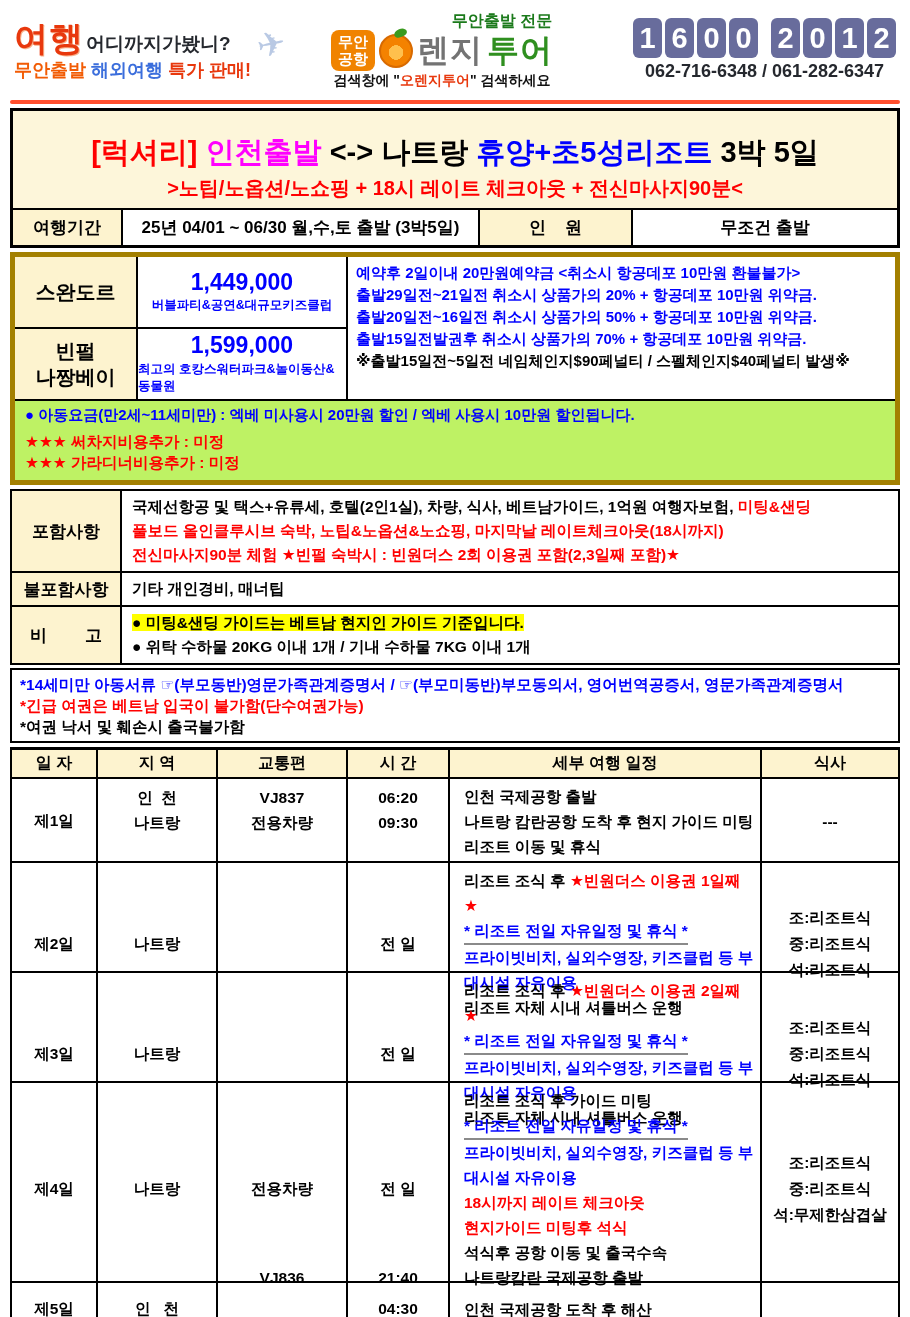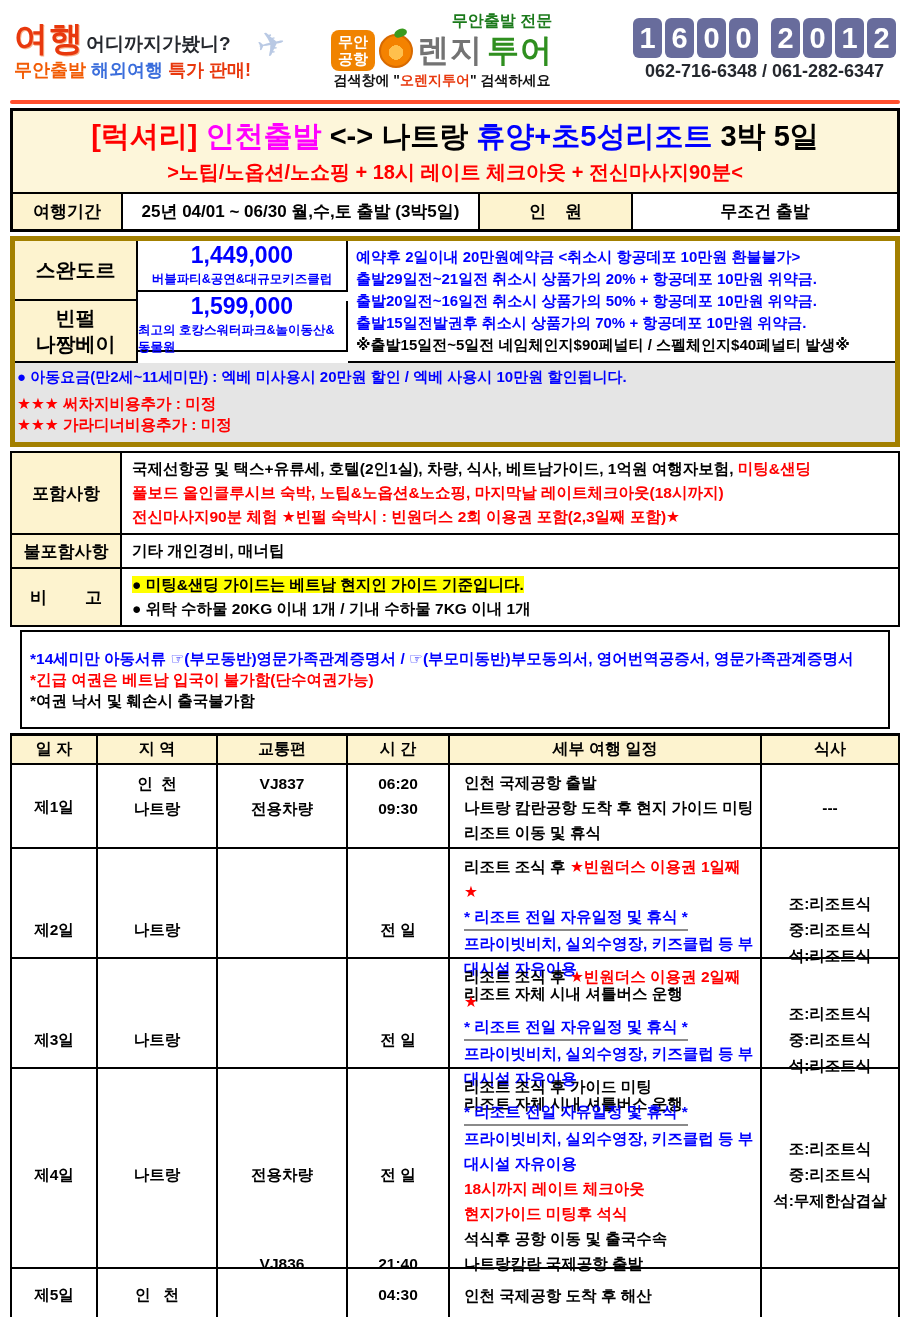--- a/index.html
+++ b/index.html
@@ -39,56 +39,56 @@
   .digits { display:flex; gap:3px; justify-content:center; }
   .digit { width:29px; height:40px; background:#686c9c; border-radius:6px; color:#fff; font-size:29px;
     display:flex; align-items:center; justify-content:center; }
   .digit.gap { margin-left:10px; }
   .phones { font-size:18px; color:#25282e; margin-top:3px; }
 
   .orange-divider { height:4px; background:#ff4f2e; margin:4px 10px 4px; border-radius:2px; }
 
   
   .title-box { margin:0 10px; border:3px solid #000; background:#fdf6da; }
-  .title-line { text-align:center; font-size:29px; padding:6px 0 1px; letter-spacing:0; }
+  .title-line { text-align:center; font-size:29px; padding:22px 0 1px; letter-spacing:0; }
   .seg-lux { color:#ff0000; } .seg-dep { color:#ff00ff; } .seg-blk { color:#000; } .seg-res { color:#0000ff; }
   .subtitle-line { text-align:center; font-size:20px; color:#ff0000; padding:1px 0 6px; }
   .period-row { display:grid; grid-template-columns:110px 357px 153px auto; border-top:2px solid #000; height:37px; }
   .period-row > div { display:flex; align-items:center; justify-content:center; font-size:17px; border-right:2px solid #000; }
   .period-row > div:last-child { border-right:none; }
   .cell-cream { background:#fdf3cf; }
   .cell-white { background:#fff; }
 
   
   .price-box { margin:4px 10px 0; border:5px solid #a38000; background:#fff;
     display:grid; grid-template-columns:123px 210px auto; }
   .p-hotel { background:#fdf3cf; display:flex; align-items:center; justify-content:center; text-align:center;
     font-size:20px; border-right:2px solid #000; border-bottom:2px solid #000; white-space:pre; line-height:1.3; }
   .p-price { display:flex; flex-direction:column; align-items:center; justify-content:center;
-    border-right:2px solid #000; border-bottom:2px solid #000; height:51px; }
+    border-right:2px solid #000; border-bottom:2px solid #000; height:72px; }
   .p-amount { color:#0000ff; font-size:23px; line-height:1.1; }
   .p-desc { color:#0000ff; font-size:12.5px; margin-top:2px; }
   .p-policy { grid-row:1 / 3; grid-column:3; border-bottom:2px solid #000; padding:5px 8px; }
   .p-policy .pl { color:#0000ff; font-size:15px; line-height:22px; }
   .p-policy .pl-black { color:#000; font-size:15px; line-height:22px; }
-  .p-notes { grid-column:1 / 4; padding:5px 2px 7px; background:#e5e5e5; }
+  .p-notes { grid-column:1 / 4; padding:5px 10px 7px; background:#bef264; }
   .n-child { color:#0000ff; font-size:15px; margin-bottom:6px; }
   .n-star { color:#ff0000; font-size:15.5px; line-height:21px; }
 
   
   .info-box { margin:4px 10px 0; border:2px solid #000; }
   .info-row { display:flex; border-bottom:2px solid #000; }
   .info-row:last-child { border-bottom:none; }
   .info-label { width:110px; flex:0 0 110px; background:#fdf3cf; display:flex; align-items:center; justify-content:center;
     font-size:17px; border-right:2px solid #000; white-space:pre; text-align:center; }
   .info-content { padding:4px 10px; font-size:15.5px; line-height:24px; flex:1; }
   .c-red { color:#ff0000; } .c-blue { color:#0000ff; } .c-black { color:#000; }
   .hl-yellow { background:#ffff00; }
 
-  .notes-box { margin:3px 20px 0; border:2px solid #000; padding:16px 8px; font-size:15.5px; line-height:21px; }
+  .notes-box { margin:3px 10px 0; border:2px solid #000; padding:4px 8px; font-size:15.5px; line-height:21px; }
 
   
   .itin { margin:4px 10px 0; border:2px solid #000; border-top-width:3px; }
   .itin-row { display:grid; grid-template-columns:86px 120px 130px 102px 312px auto; border-bottom:2px solid #000; }
   .itin-row:last-child { border-bottom:none; }
   .icell { border-right:2px solid #000; display:flex; align-items:center; justify-content:center;
     text-align:center; font-size:15.5px; position:relative; }
   .icell:last-child { border-right:none; }
   .ihead { background:#fdf3cf; height:27px; font-size:16px; }
   .pre { white-space:pre; } .preline { white-space:pre-line; }

